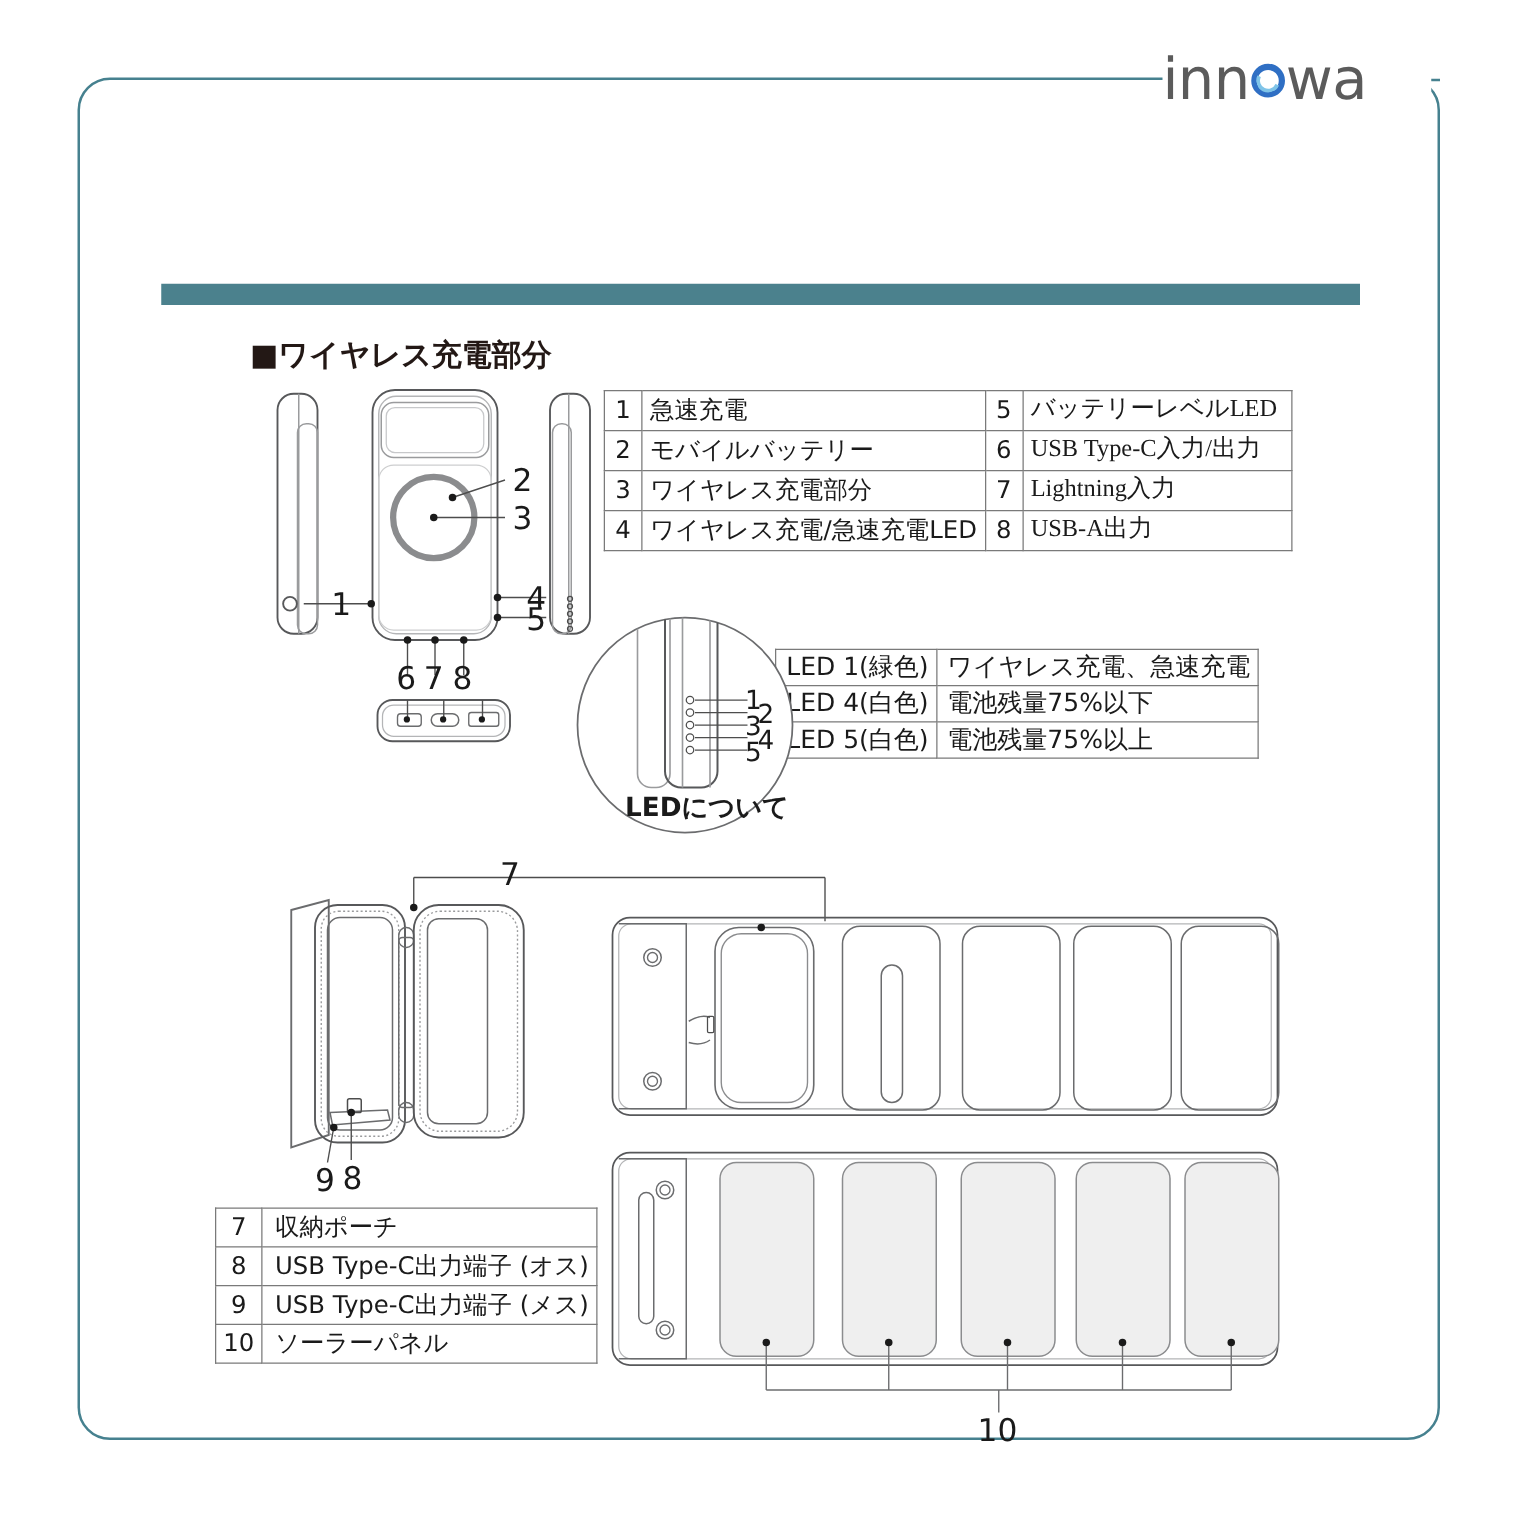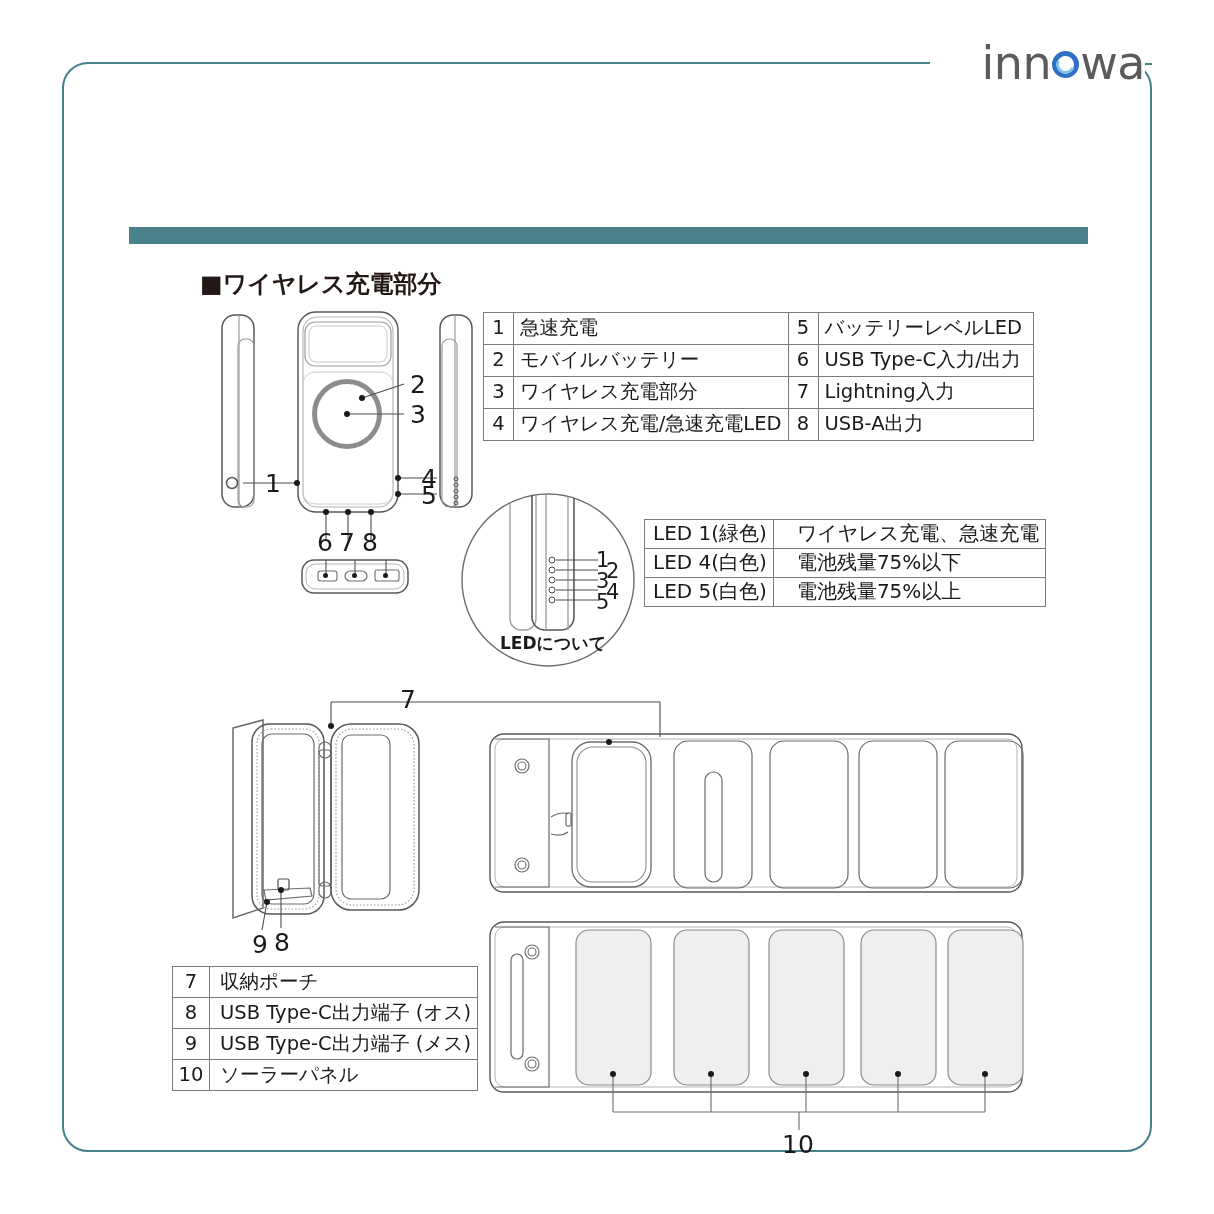--- a/index.html
+++ b/index.html
@@ -21,21 +21,21 @@
     width: 1090px; height: 1090px;
     border: 2.5px solid #46818f;
     border-radius: 26px;
     pointer-events: none;
   }
   
   .logo-wrap {
     position: absolute;
     left: 930px; top: 34px;
     width: 215px; height: 58px;
-    display: flex; align-items: center; justify-content: flex-end;
+    display: flex; align-items: center; justify-content: flex-start;
     background: #ffffff;
     z-index: 5;
   }
   .logo-text {
     font-size: 46px;
     letter-spacing: -0.5px;
     color: #5b5b5b;
     font-family: "DejaVu Sans", sans-serif;
     font-weight: 400;
     display: flex;
@@ -110,27 +110,27 @@
   table.t td.num {
     text-align: center;
     width: 30px;
     padding-left: 2px; padding-right: 2px;
   }
 
   
   #tbl-parts { left: 483px; top: 312px; font-size: 19.5px; }
   #tbl-parts td { height: 32px; }
   #tbl-parts td.lab-a { width: 258px; }
-  #tbl-parts td.lab-b { width: 215px; }
-
-  
-  #tbl-led { left: 644px; top: 519px; font-size: 20px; }
+  #tbl-parts td.lab-b { width: 215px; font-family: Liberation Serif, serif; }
+
+  
+  #tbl-led { left: 620px; top: 519px; font-size: 20px; }
   #tbl-led td { height: 29px; }
   #tbl-led td.ledname { width: 127px; padding-left:8px; }
-  #tbl-led td.leddesc { width: 244px; padding-left:23px; }
+  #tbl-led td.leddesc { width: 244px; padding-left:8px; }
 
   
   #tbl-solar { left: 172px; top: 966px; font-size: 19.5px; }
   #tbl-solar td { height: 31px; }
   #tbl-solar td.num { width: 37px; }
   #tbl-solar td.lab { width: 258px; padding-left: 10px; }
 
   
   .fig { position: absolute; }
   .callout {
@@ -144,21 +144,21 @@
   .lead.h { height: 1.1px; }
   .dot {
     position: absolute;
     width: 6px; height: 6px;
     background: #1a1a1a;
     border-radius: 50%;
   }
   .dot.sm { width: 5px; height: 5px; }
   .led-caption {
     position: absolute;
-    font-size: 17px;
+    font-size: 21px;
     font-weight: 700;
     color: #1a1a1a;
     font-family: "DejaVu Sans", sans-serif;
     white-space: nowrap;
   }
   svg { position: absolute; left: 0; top: 0; overflow: visible; }
 </style>
 </head>
 <body>
 

